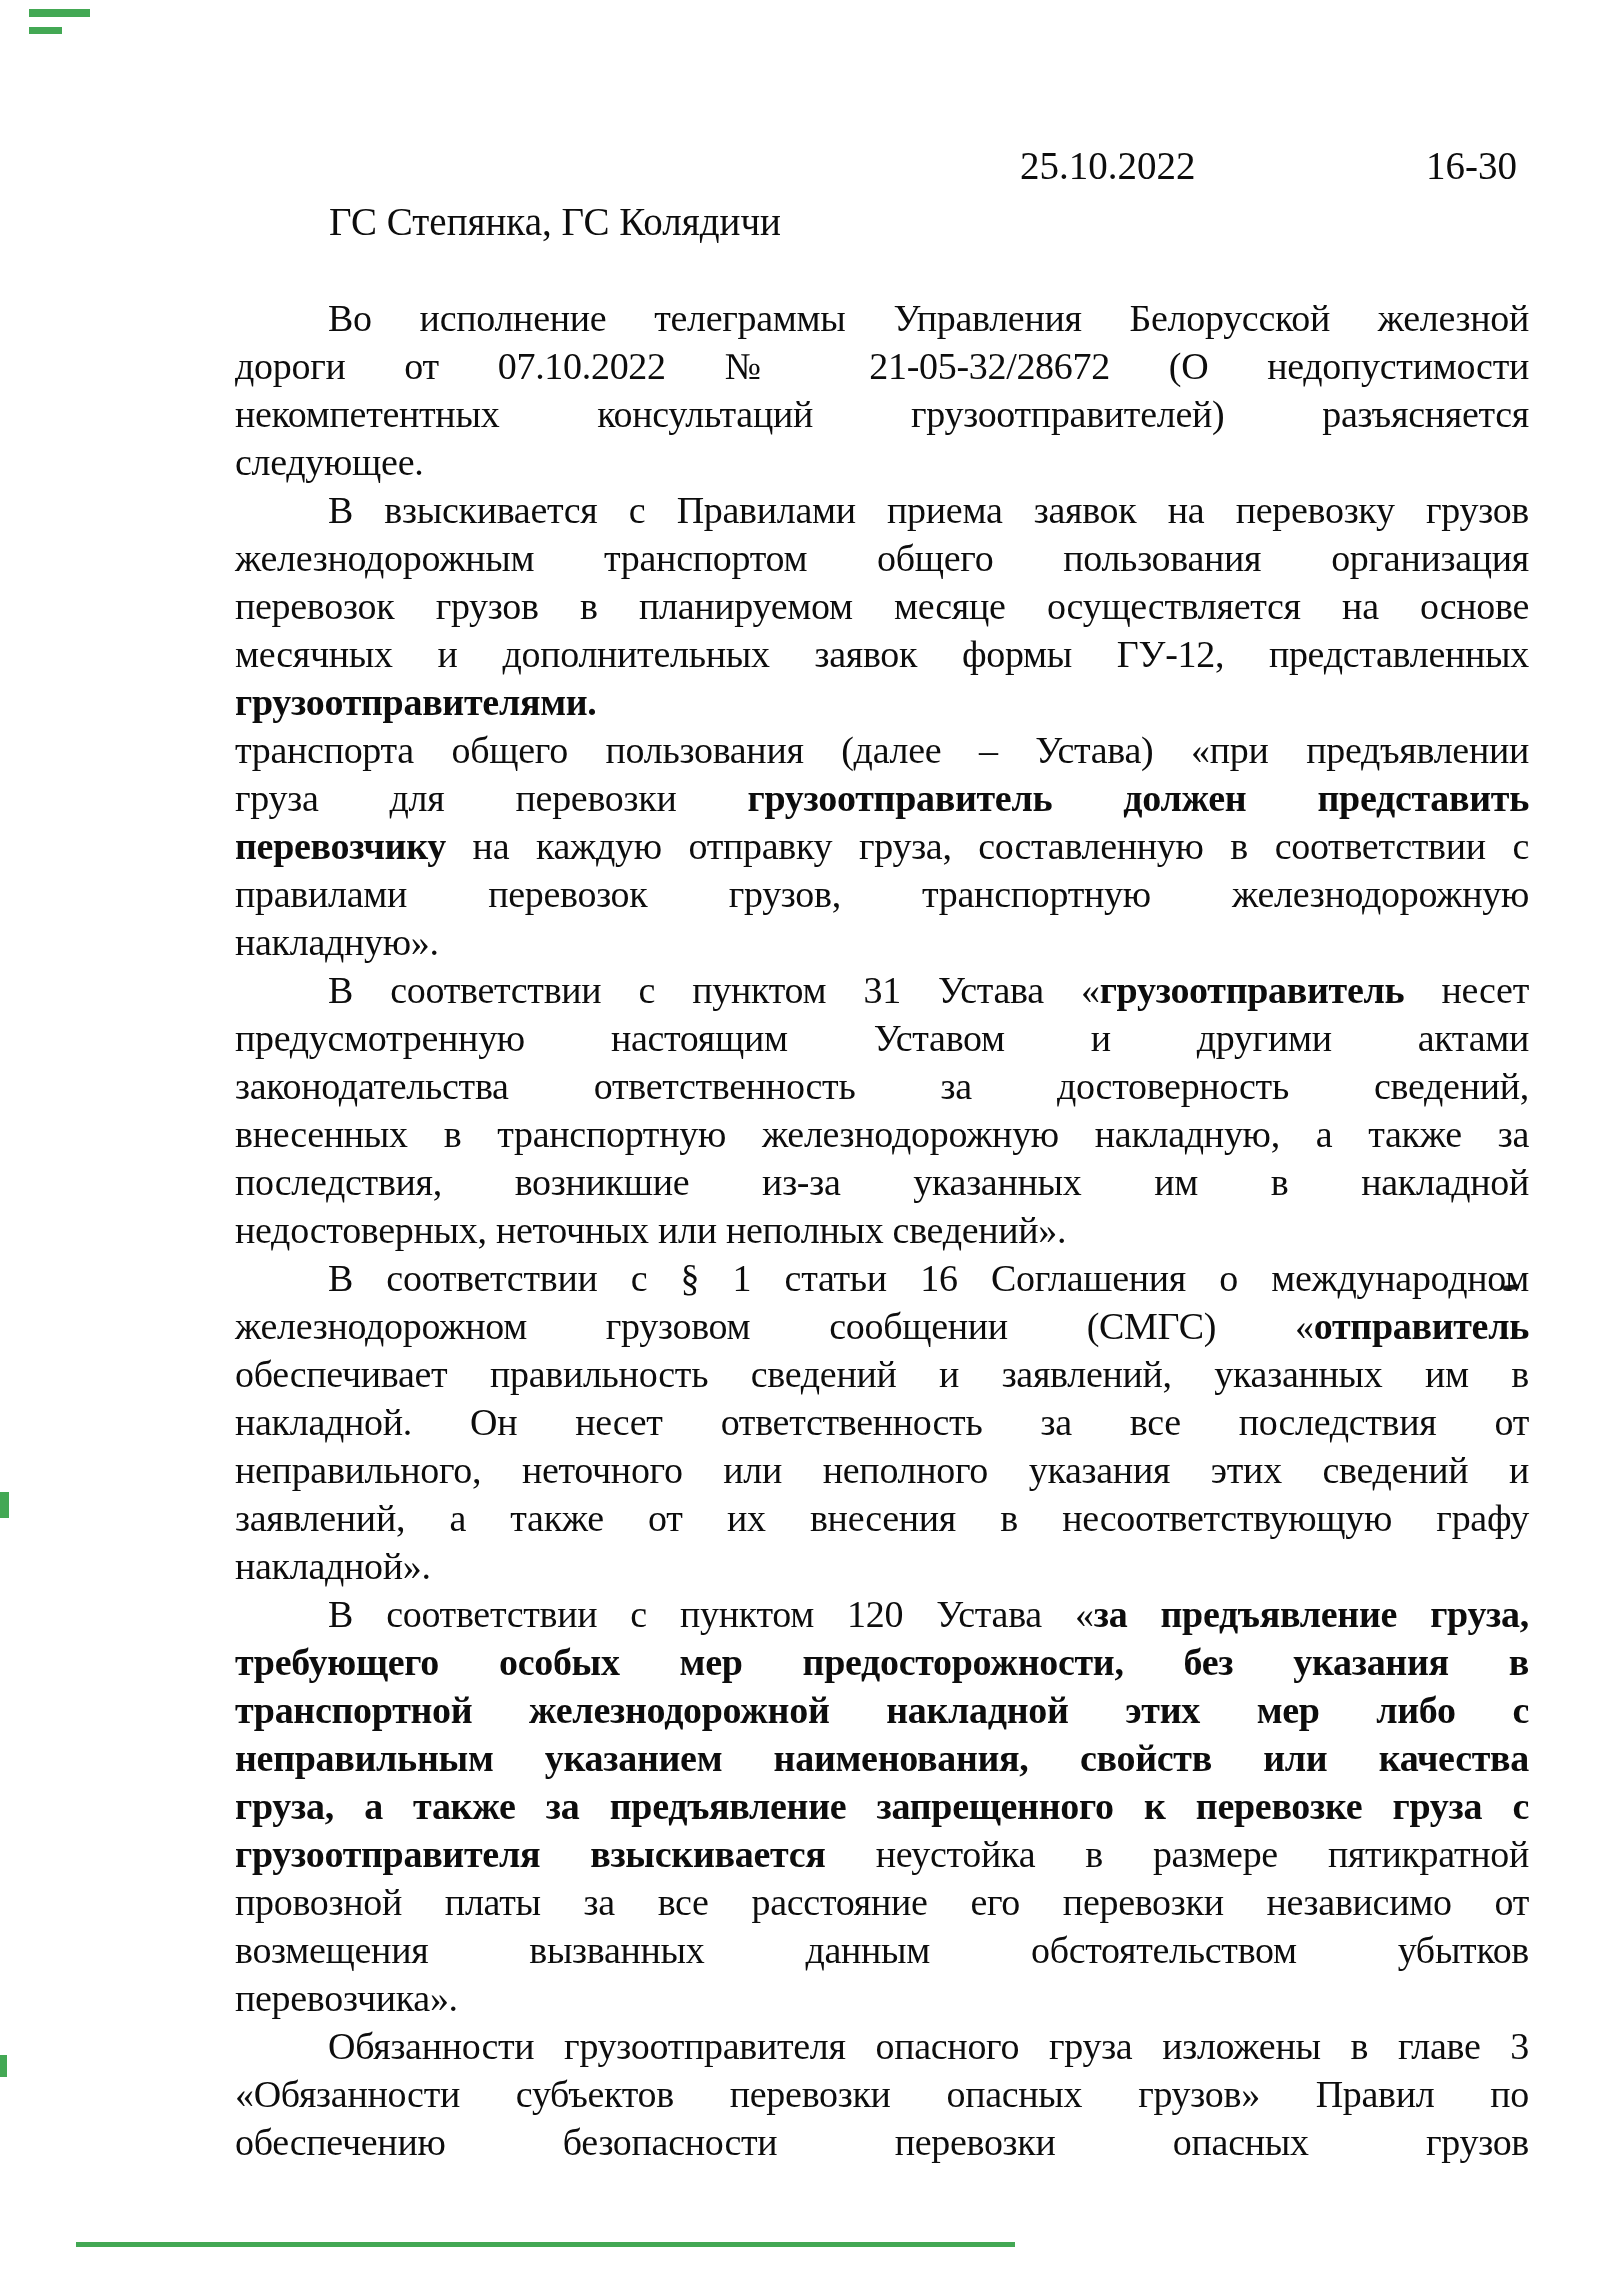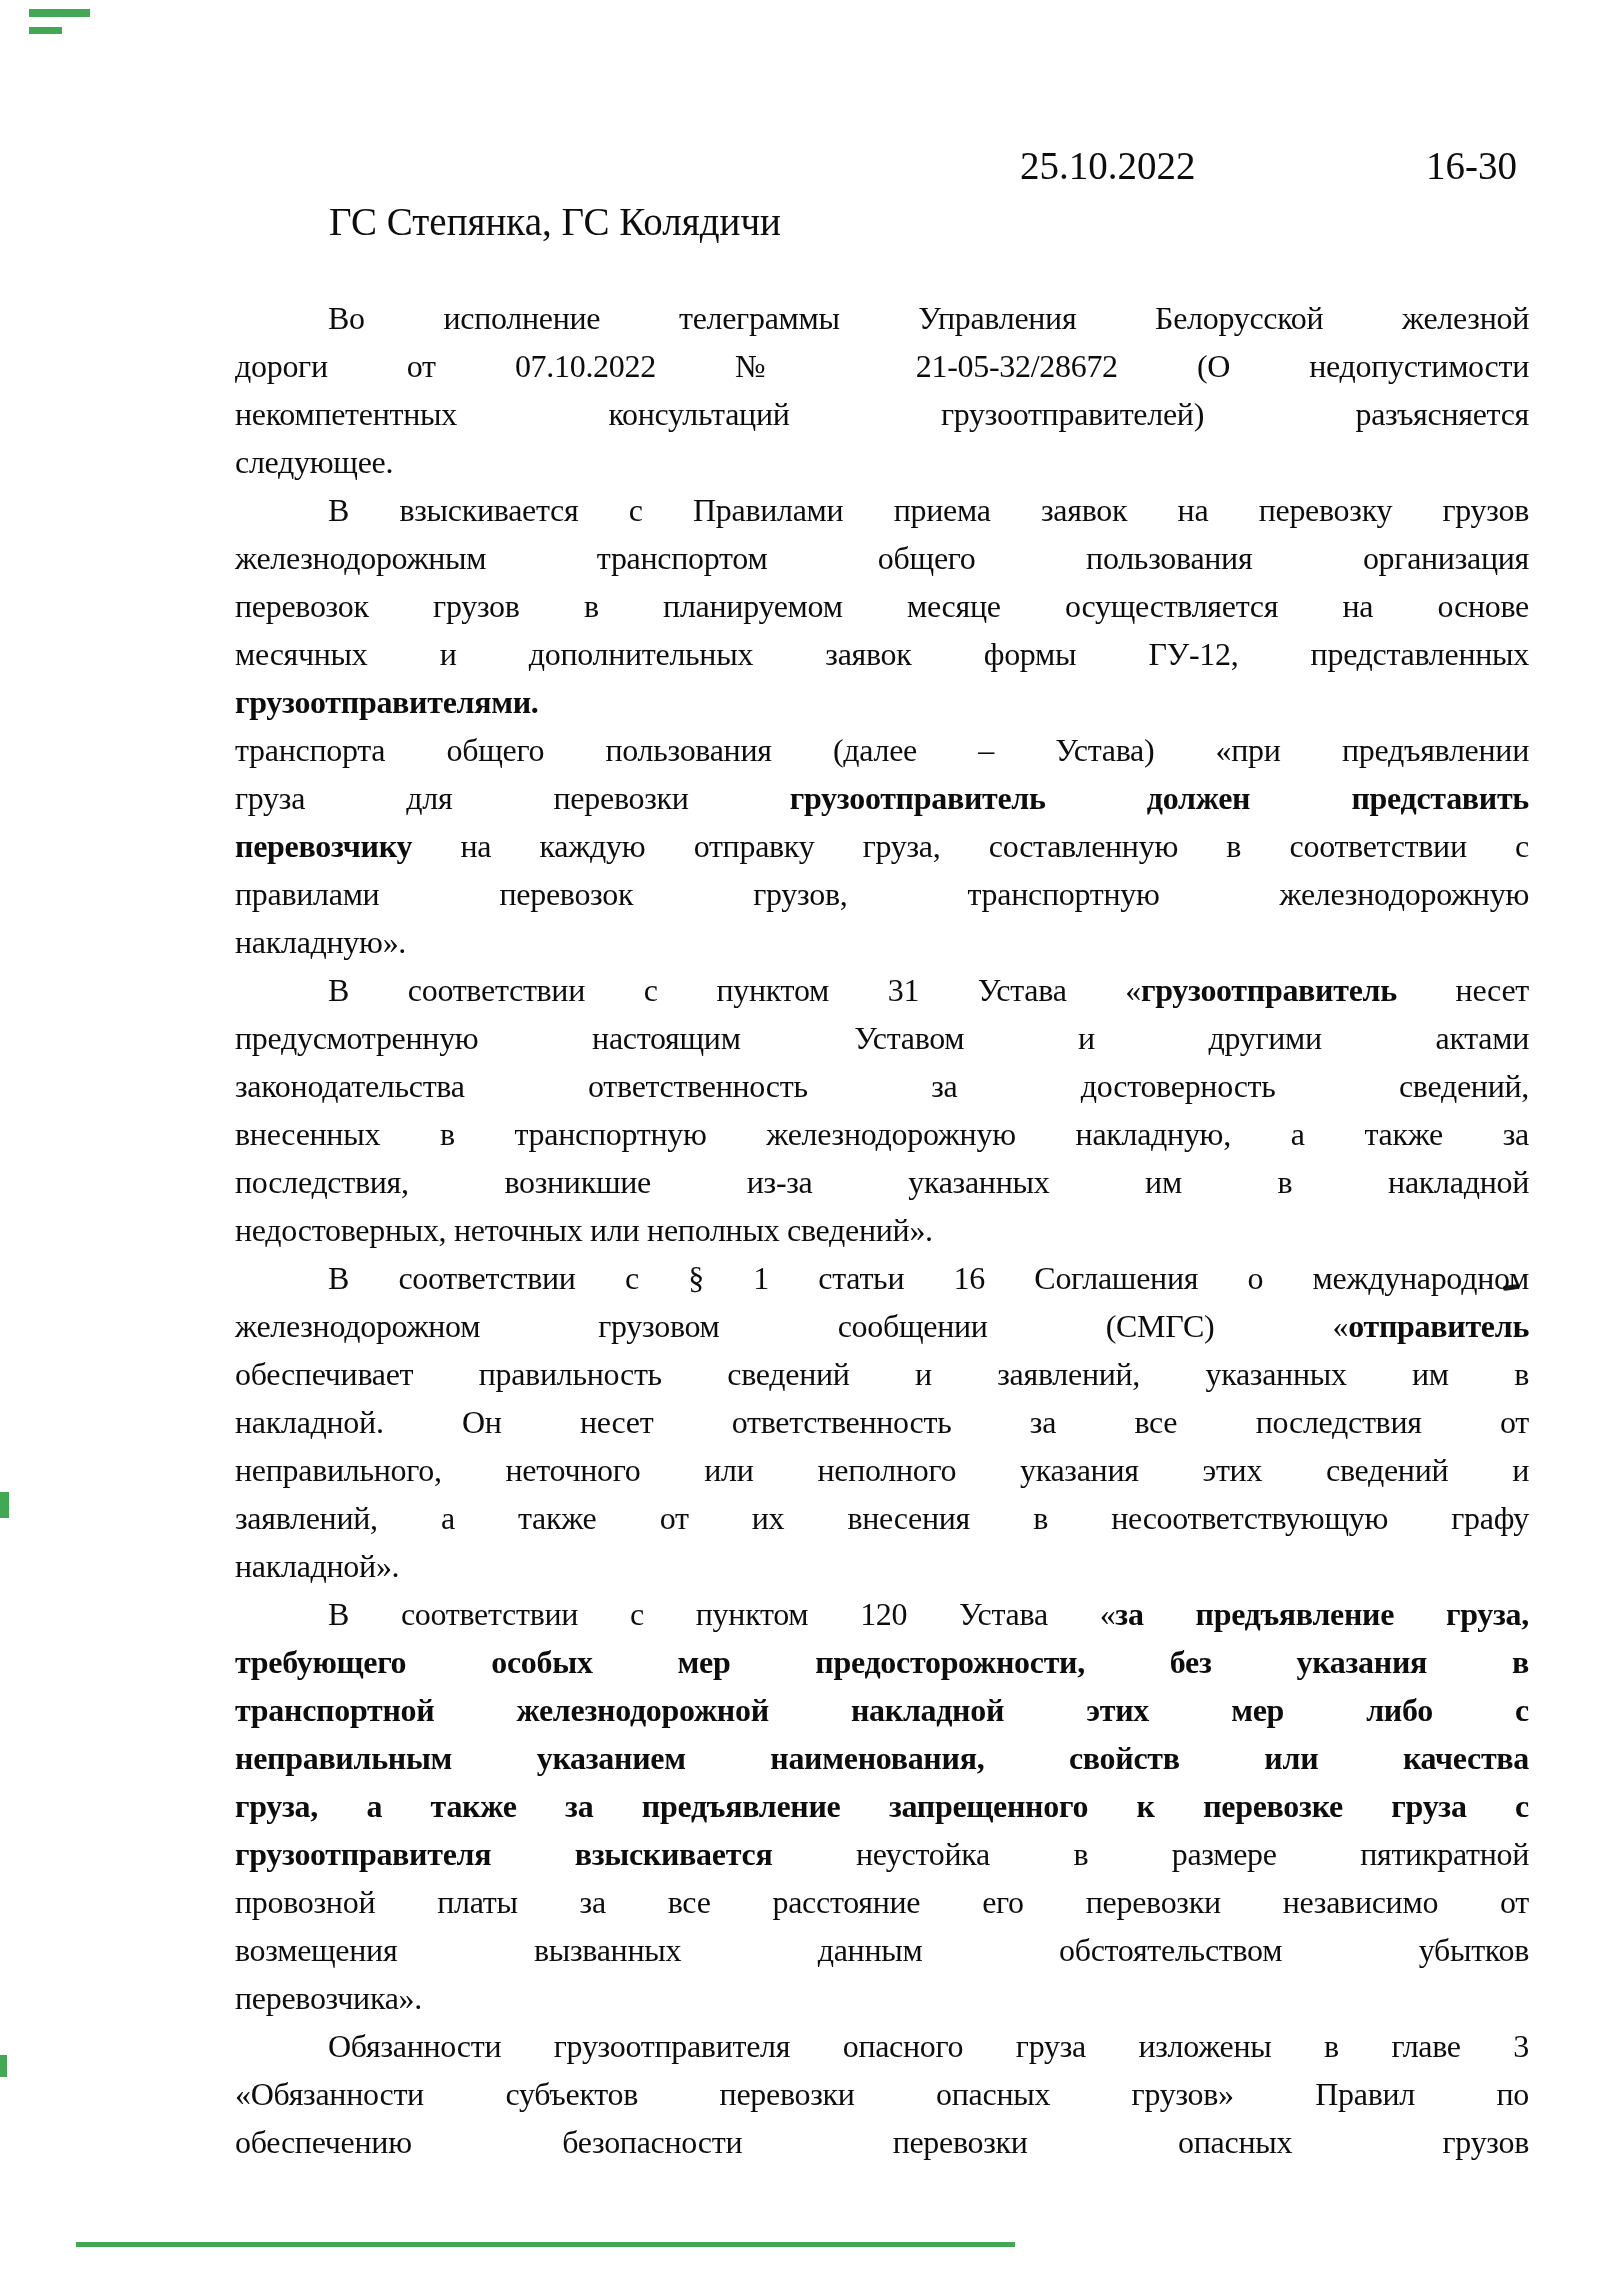--- a/index.html
+++ b/index.html
@@ -24,21 +24,21 @@
   
   .doc-body{
     position:absolute;
     left:235px; top:294px;
     width:1294px;
   }
   .para{ margin:0; padding:0; }
   .line{
     height:48px;
     line-height:48px;
-    font-size:32px;
+    font-size:38px;
     letter-spacing:-0.3px;
     white-space:normal;
     overflow:visible;
   }
   .line-just{
     text-align:justify;
     text-align-last:justify;
     -moz-text-align-last:justify;
     text-justify:inter-word;
   }

